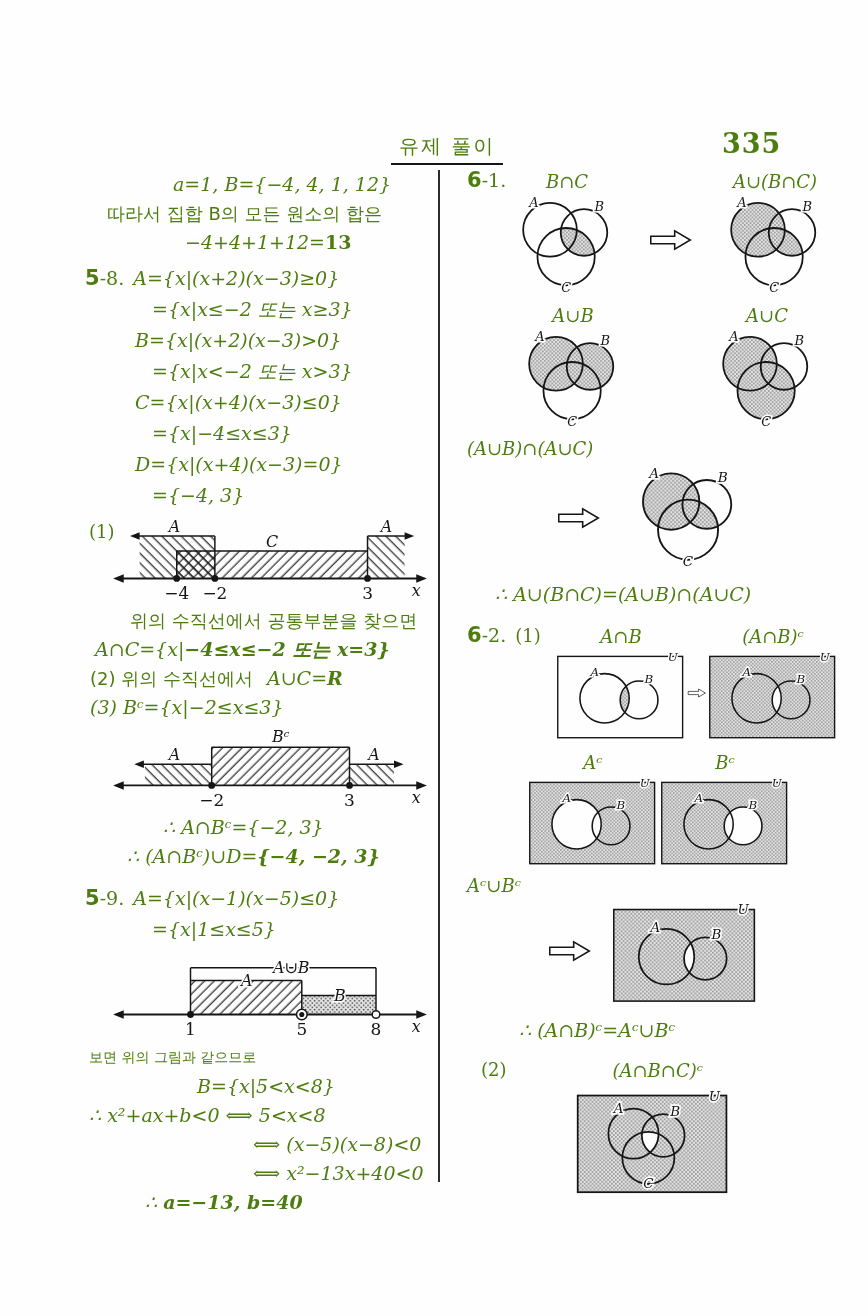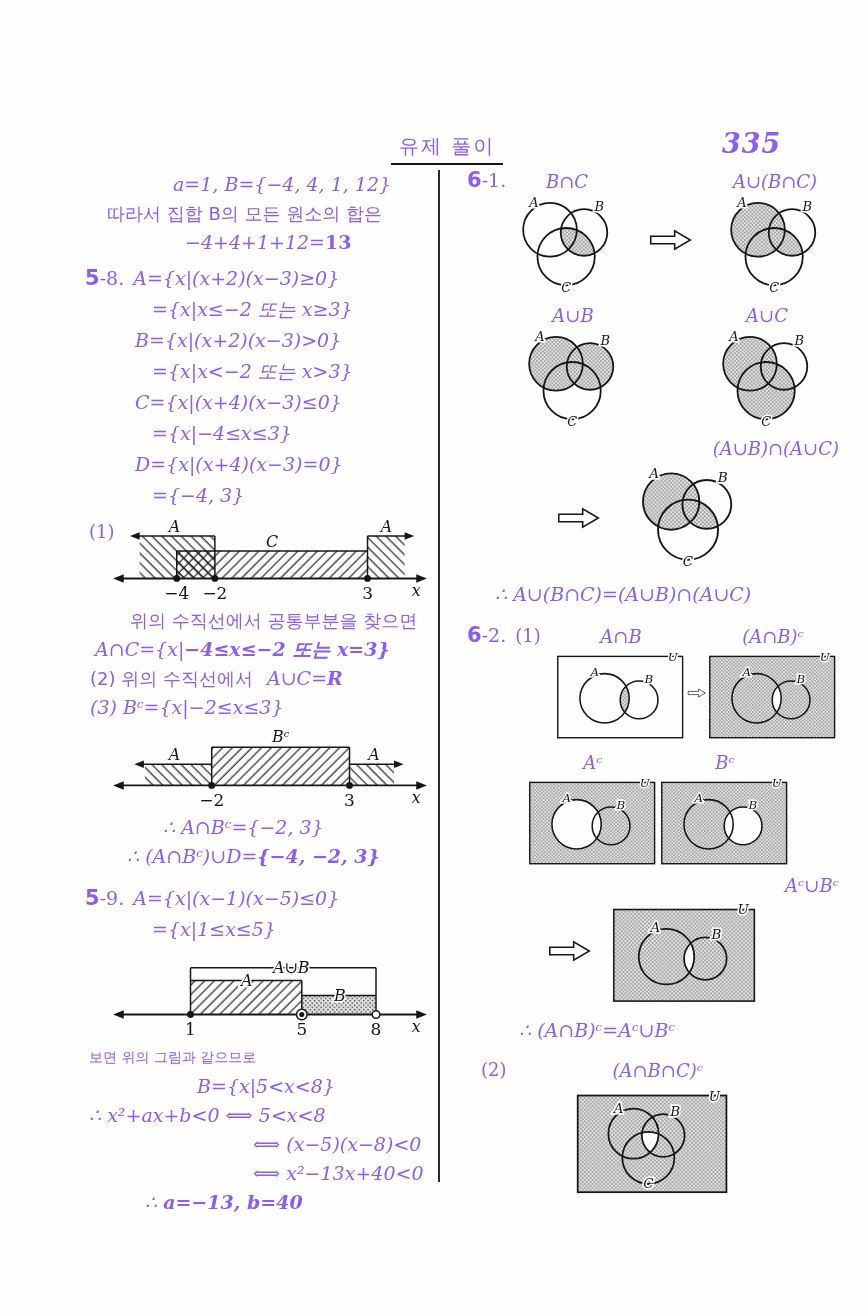--- a/index.html
+++ b/index.html
@@ -1,25 +1,25 @@
 <!DOCTYPE html>
 <html><head>
 <meta charset="utf-8">
 <style>
   html,body{margin:0;padding:0;background:#9a9a9a;}
-  .page{position:relative;width:868px;height:1316px;background:#fefefe;color:#8b5cf6;overflow:hidden;
+  .page{position:relative;width:868px;height:1316px;background:#fefefe;color:#4d7c0f;overflow:hidden;
         font-family:"DejaVu Sans","Liberation Sans",sans-serif;}
   .m{font-family:"DejaVu Serif","Liberation Serif",serif;font-style:italic;}
   .up{font-style:normal;}
   .b{font-weight:bold;}
   
   .htitle{position:absolute;left:391px;top:133px;font-size:20px;letter-spacing:2px;
           border-bottom:2px solid #161616;padding:0 8px 3px;}
   .pagenum{position:absolute;left:722px;top:128px;font-family:"DejaVu Serif",serif;
-           font-style:italic;font-weight:bold;font-size:27px;letter-spacing:1px;}
+           font-weight:bold;font-size:27px;letter-spacing:1px;}
   .divider{position:absolute;left:438px;top:170px;width:1.5px;height:1012px;background:#2b2b2b;}
   
   .col-left{position:absolute;left:85px;top:170px;width:350px;}
   .col-right{position:absolute;left:467px;top:170px;width:372px;}
   .ln{font-size:19px;line-height:29px;white-space:nowrap;}
   .setln{line-height:31px;}
   .pnum{font-weight:bold;font-size:21px;font-style:normal;font-family:"DejaVu Sans",sans-serif;}
   .psuf{font-family:"DejaVu Serif",serif;font-size:19px;margin-right:9px;}
   .setl{margin-left:50px;} .cont{margin-left:67px;}
   
@@ -33,21 +33,21 @@
   .tick{font-size:16px;text-anchor:middle;}
   .rl{font-style:italic;font-size:15px;text-anchor:middle;stroke:#fefefe;stroke-width:3px;paint-order:stroke;}
   .axl{stroke:#161616;stroke-width:1.8;}
   .thin{stroke:#161616;stroke-width:1.4;}
   .ah{fill:#161616;stroke:none;}
   
   .vrow{position:relative;display:flex;align-items:flex-start;}
   .vstack{display:flex;flex-direction:column;align-items:center;}
   .vtitle{font-size:18px;line-height:24px;white-space:nowrap;}
   .barrow{margin-top:58px;}
-  .clabel{font-size:18px;text-align:right;line-height:26px;}
+  .clabel{font-size:18px;text-align:left;line-height:26px;}
   .concl{font-size:19px;line-height:30px;white-space:nowrap;}
   .p61head{position:absolute;left:0;top:-2px;}
 </style>
 </head>
 <body>
 
 <svg width="0" height="0" style="position:absolute">
   <defs>
     <pattern id="dots" patternUnits="userSpaceOnUse" width="4.2" height="4.2">
       <rect width="4.2" height="4.2" fill="#e3e3e3"></rect>

